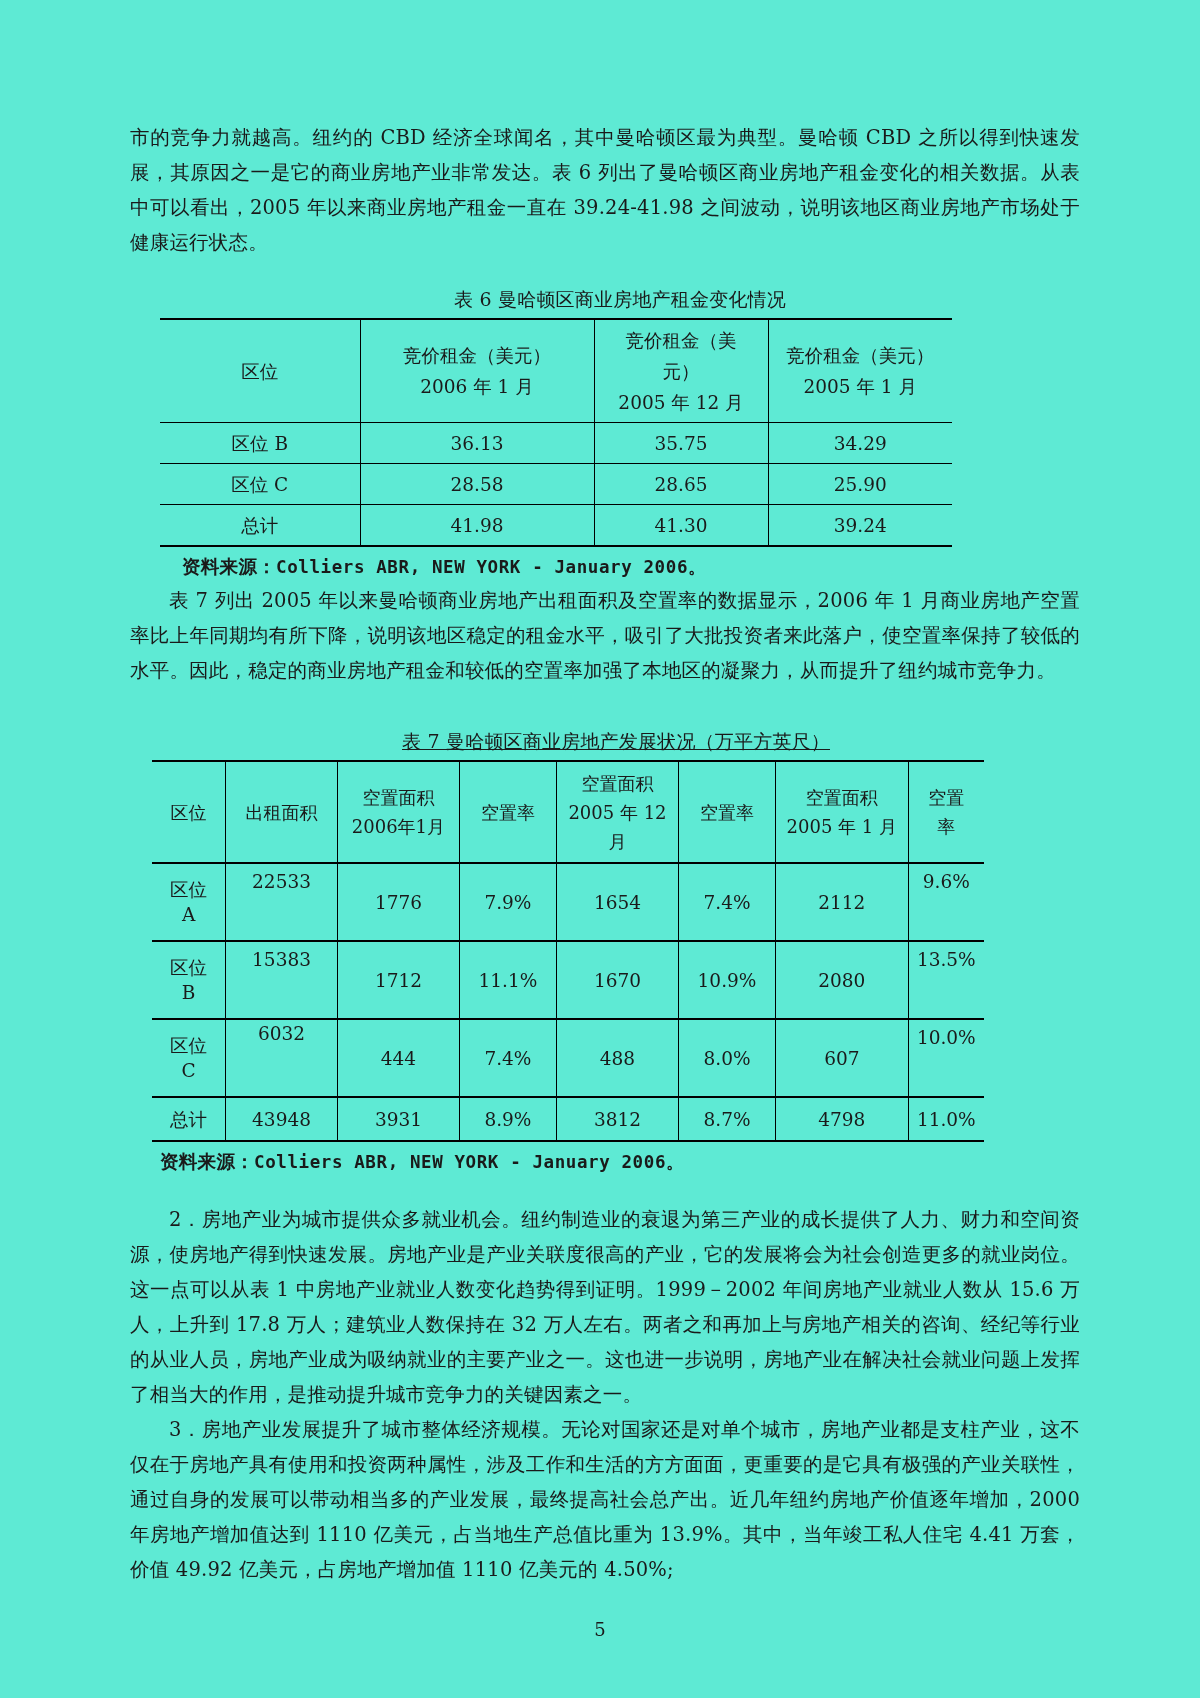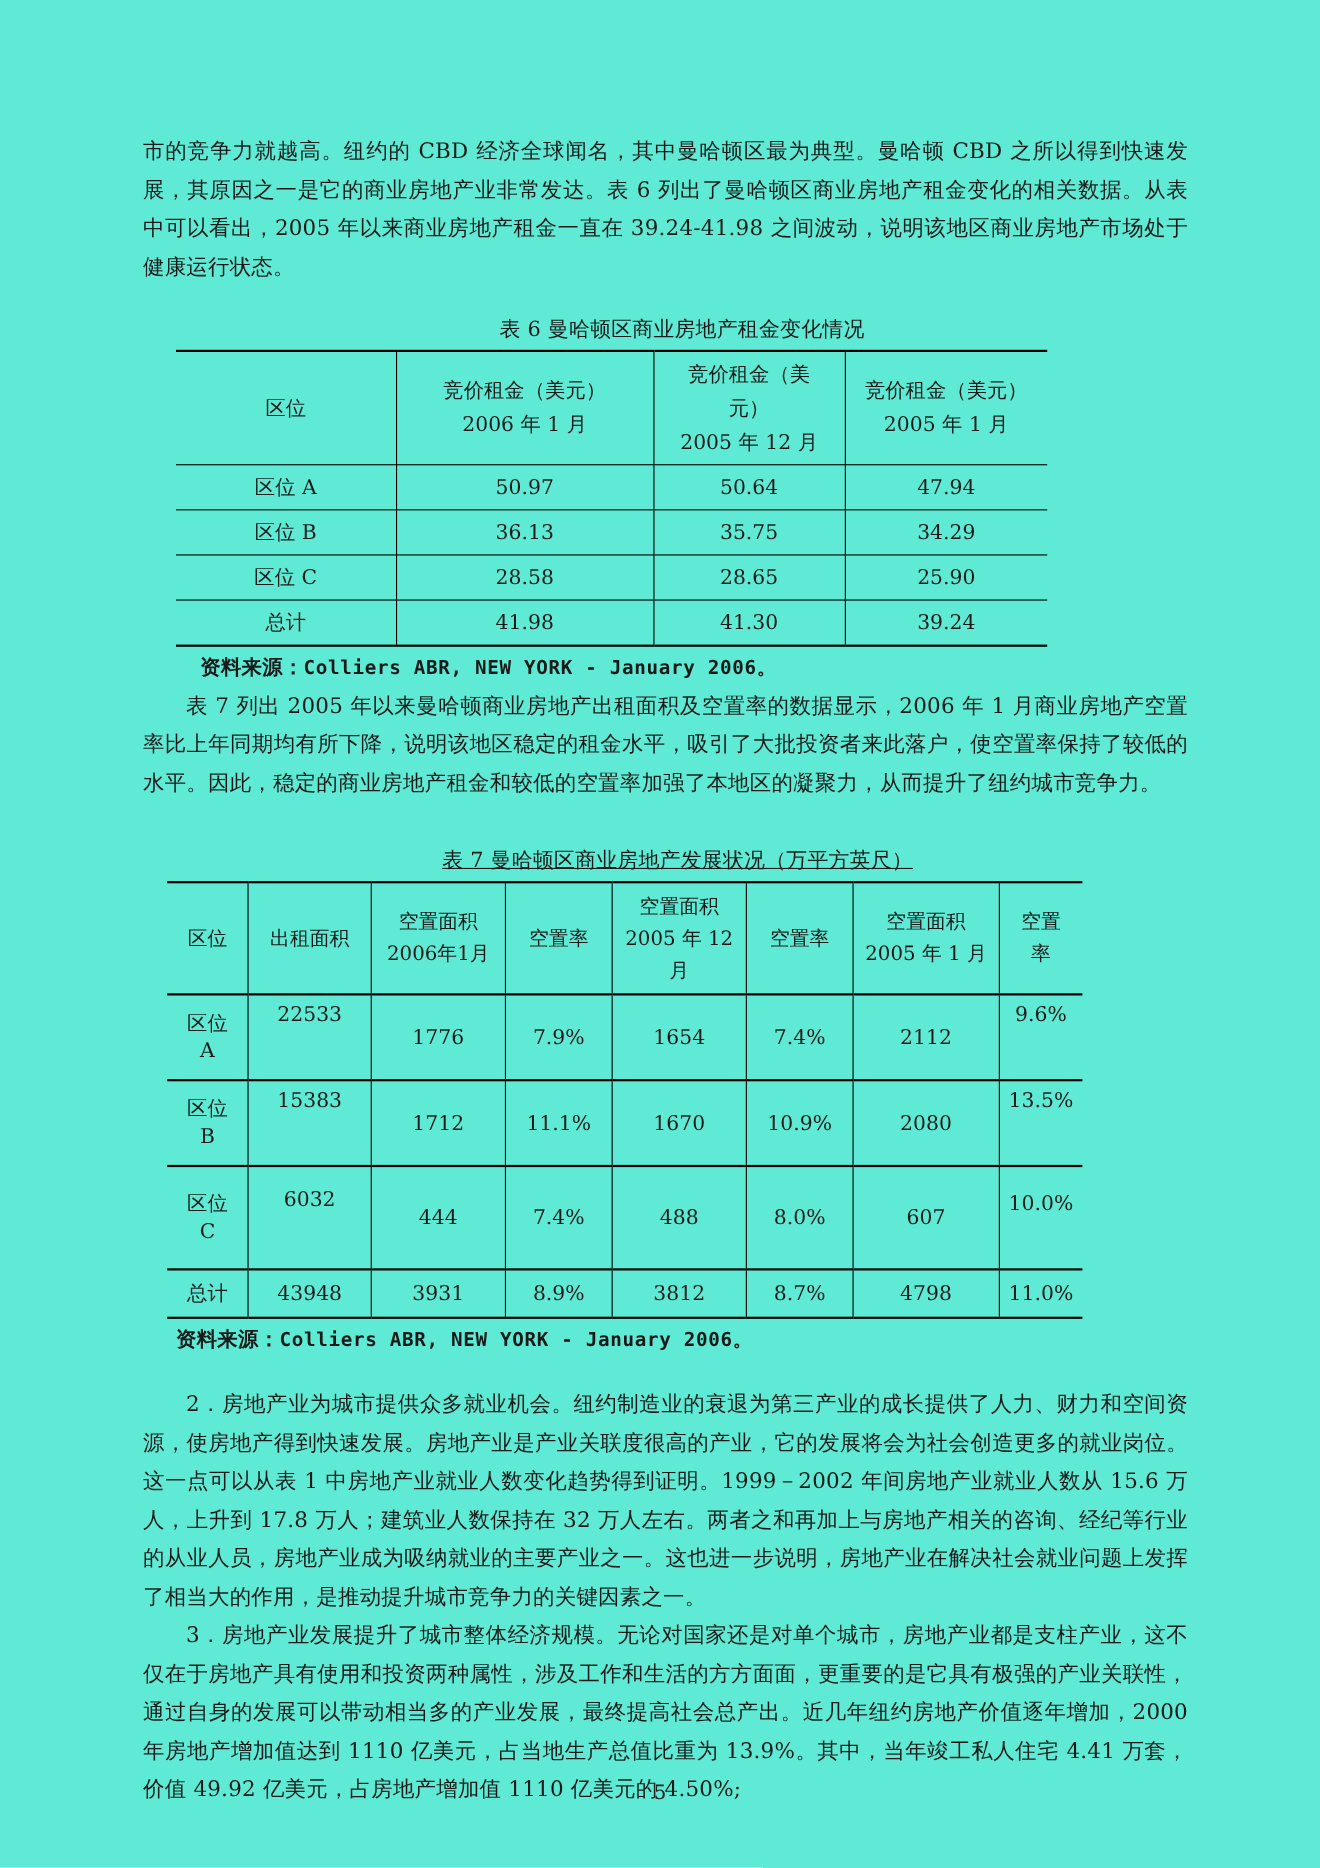--- a/index.html
+++ b/index.html
@@ -164,26 +164,20 @@
         </td>
         <td class="hcell">
           <div>竞价租金（美</div>
           <div>元）</div>
           <div>2005 年 12 月</div>
         </td>
         <td class="hcell outer-r">
           <div>竞价租金（美元）</div>
           <div>2005 年 1 月</div>
         </td>
-      </tr>
-      <tr class="data">
-        <td class="outer-l">区位 A</td>
-        <td>50.97</td>
-        <td>50.64</td>
-        <td class="outer-r">47.94</td>
       </tr>
       <tr class="data">
         <td class="outer-l">区位 B</td>
         <td>36.13</td>
         <td>35.75</td>
         <td class="outer-r">34.29</td>
       </tr>
       <tr class="data">
         <td class="outer-l">区位 C</td>
         <td>28.58</td>
@@ -269,27 +263,27 @@
         <td>10.9%</td>
         <td>2080</td>
         <td class="outer-r" style="vertical-align:top;padding-top:4px">13.5%</td>
       </tr>
 
       <tr class="data">
         <td class="outer-l zone-label">
           <div>区位</div>
           <div>C</div>
         </td>
-        <td style="vertical-align:top;padding-top:16px">6032</td>
+        <td style="vertical-align:top;padding-top:0">6032</td>
         <td>444</td>
         <td>7.4%</td>
         <td>488</td>
         <td>8.0%</td>
         <td>607</td>
-        <td class="outer-r" style="vertical-align:top;padding-top:20px">10.0%</td>
+        <td class="outer-r" style="vertical-align:top;padding-top:4px">10.0%</td>
       </tr>
 
       <tr class="data total">
         <td class="outer-l">总计</td>
         <td>43948</td>
         <td>3931</td>
         <td>8.9%</td>
         <td>3812</td>
         <td>8.7%</td>
         <td>4798</td>

